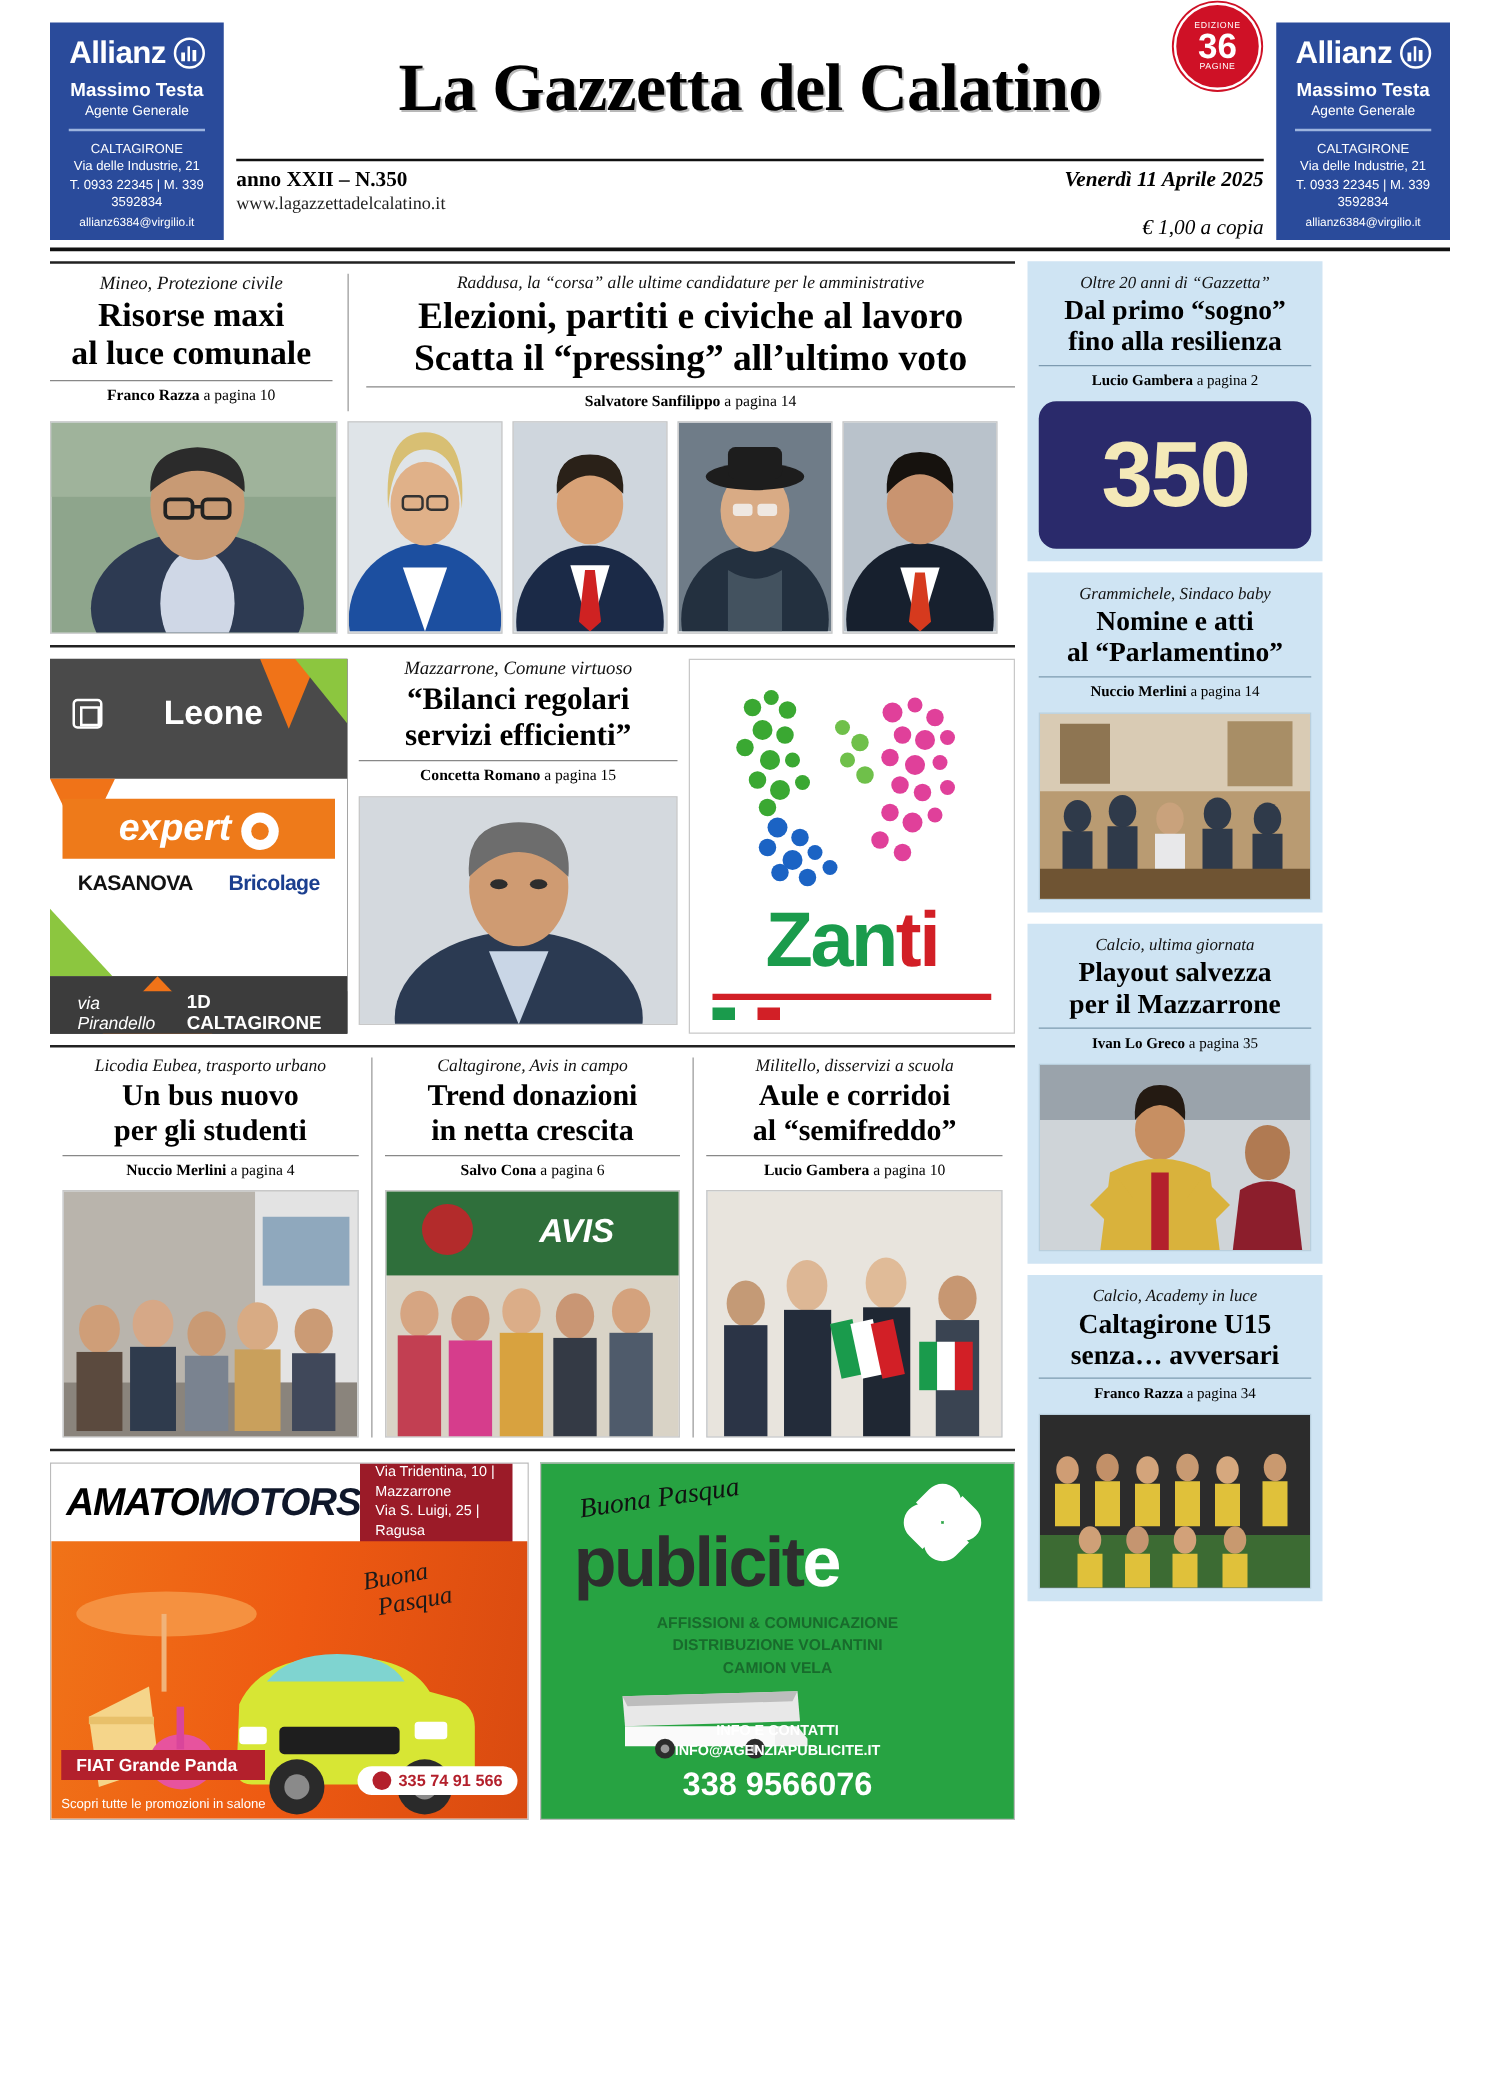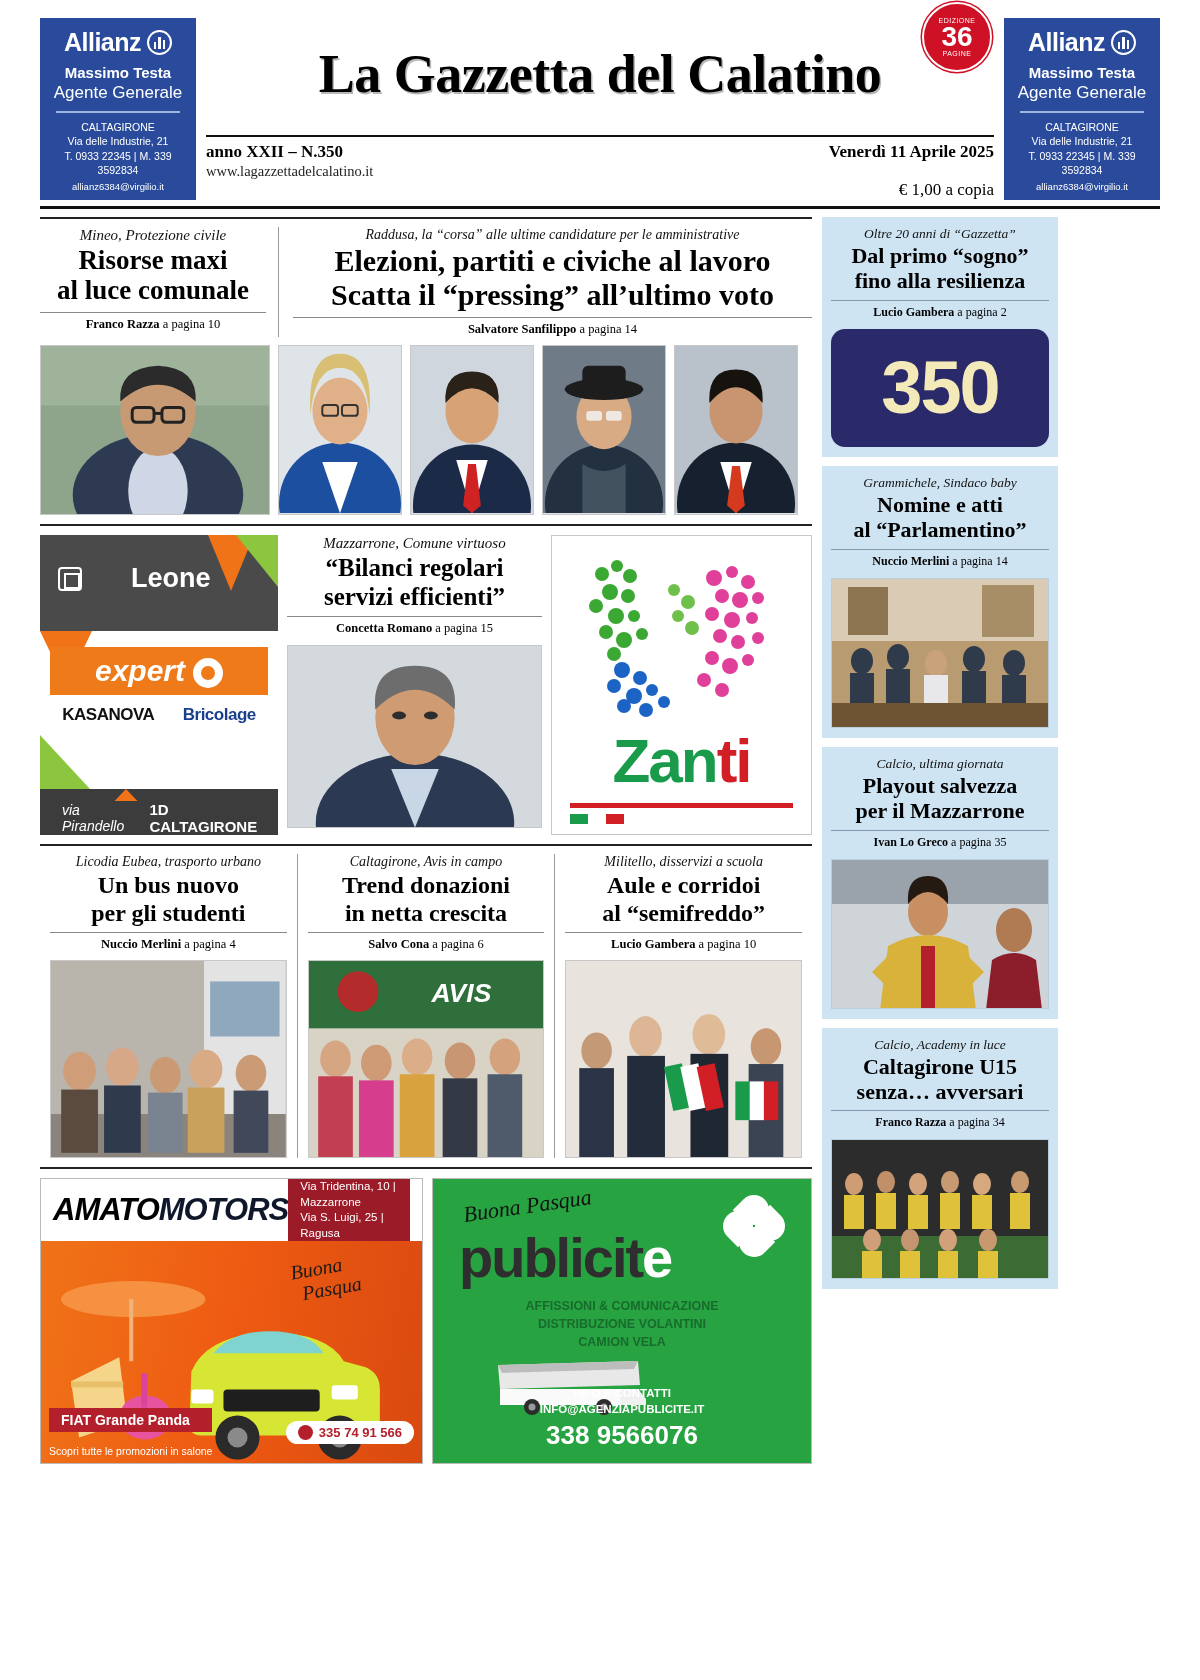--- a/index.html
+++ b/index.html
@@ -7,34 +7,34 @@
     width: 1200px; height: 1680px;
     background: #ffffff;
     font-family: "Liberation Serif", serif;
     overflow: hidden;
   }
   .page { width: 1200px; height: 1680px; padding: 18px 40px 14px 40px; position: relative; }
 
   
   .masthead { display: flex; align-items: stretch; gap: 0; position: relative; }
   .allianz {
-    width: 156px; background: #2a4b9b; color: #fff; text-align: center;
+    width: 139px; background: #2a4b9b; color: #fff; text-align: center;
     padding: 10px 6px 8px 6px; font-family: "Liberation Sans", sans-serif;
     display: flex; flex-direction: column; align-items: center;
   }
   .allianz-top { display: flex; align-items: center; justify-content: center; gap: 6px; }
   .allianz-name { font-size: 25px; font-weight: bold; letter-spacing: -0.5px; }
   .allianz-mark { width: 25px; height: 25px; border: 2.5px solid #fff; border-radius: 50%;
     display: flex; align-items: flex-end; justify-content: center; gap: 2px; padding-bottom: 4px; }
   .allianz-mark i { display: block; width: 2.5px; background: #fff; }
   .allianz-mark i:nth-child(1) { height: 7px; }
   .allianz-mark i:nth-child(2) { height: 12px; }
   .allianz-mark i:nth-child(3) { height: 9px; }
   .allianz-agent { font-size: 15px; font-weight: bold; margin-top: 7px; }
-  .allianz-role { font-size: 17px; margin-top: 2px; }
+  .allianz-role { font-size: 11px; margin-top: 2px; }
   .allianz-rule { width: 86%; height: 2px; background: #9db4de; margin: 8px 0 7px 0; }
   .allianz-addr { font-size: 10.5px; line-height: 1.38; }
   .allianz-mail { font-size: 9.5px; margin-top: 3px; }
 
   .center-head { flex: 1; padding: 0 10px; display: flex; flex-direction: column; }
   .title-row { flex: 1; display: flex; align-items: center; justify-content: center; position: relative; }
   .paper-title {
     font-size: 54px; font-weight: bold; letter-spacing: -0.5px;
     font-family: "Liberation Serif", serif; white-space: nowrap;
     text-shadow: 1.5px 1.5px 0 rgba(0,0,0,0.28);
@@ -47,21 +47,21 @@
     font-family: "Liberation Sans", sans-serif; box-shadow: 0 0 0 1.5px #cf1126;
   }
   .badge36 .b-top { font-size: 7px; letter-spacing: 0.5px; }
   .badge36 .b-num { font-size: 28px; font-weight: bold; line-height: 0.95; }
   .badge36 .b-bot { font-size: 7px; letter-spacing: 0.5px; }
 
   .infoline { display: flex; justify-content: space-between; align-items: flex-start;
     border-top: 2px solid #111; padding-top: 5px; margin-top: 4px; }
   .info-left .il1 { font-size: 17px; font-weight: bold; }
   .info-left .il2 { font-size: 14.5px; color: #222; margin-top: 1px; }
-  .info-right { text-align: right; }
+  .info-right { text-align: right; font-style: italic; }
   .info-right .ir1 { font-size: 17px; font-weight: bold; }
   .info-right .ir2 { font-size: 17px; margin-top: 18px; }
 
   .masthead-rule { height: 3px; background: #111; margin-top: 6px; }
 
   
   .body-grid { display: flex; gap: 10px; margin-top: 8px; }
   .left-col { width: 772px; }
   .right-col { width: 236px; }
 

